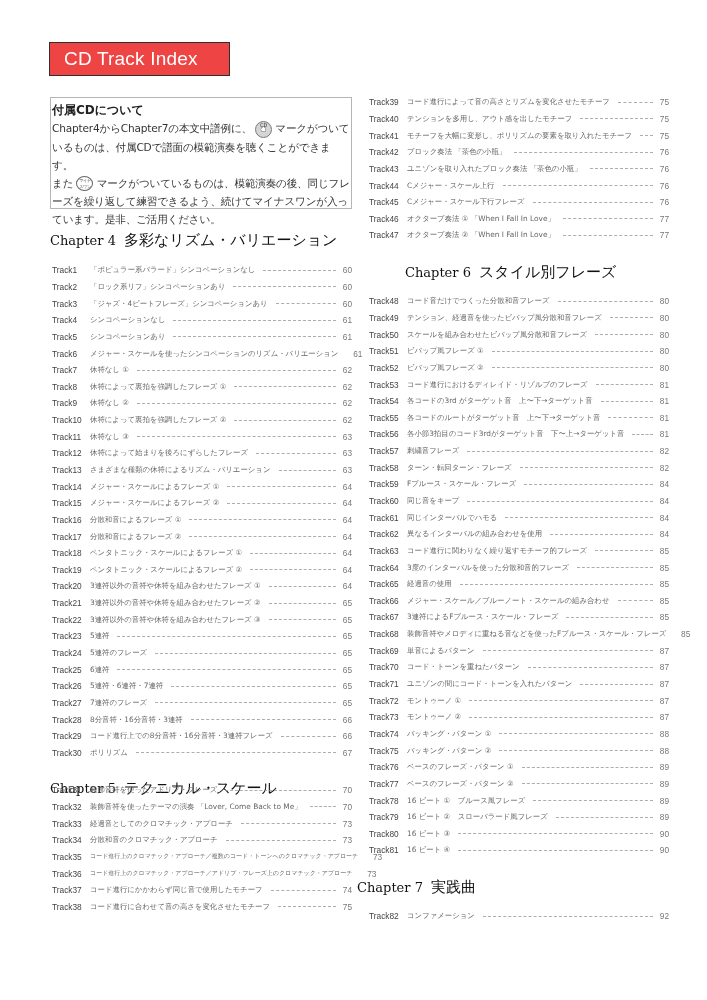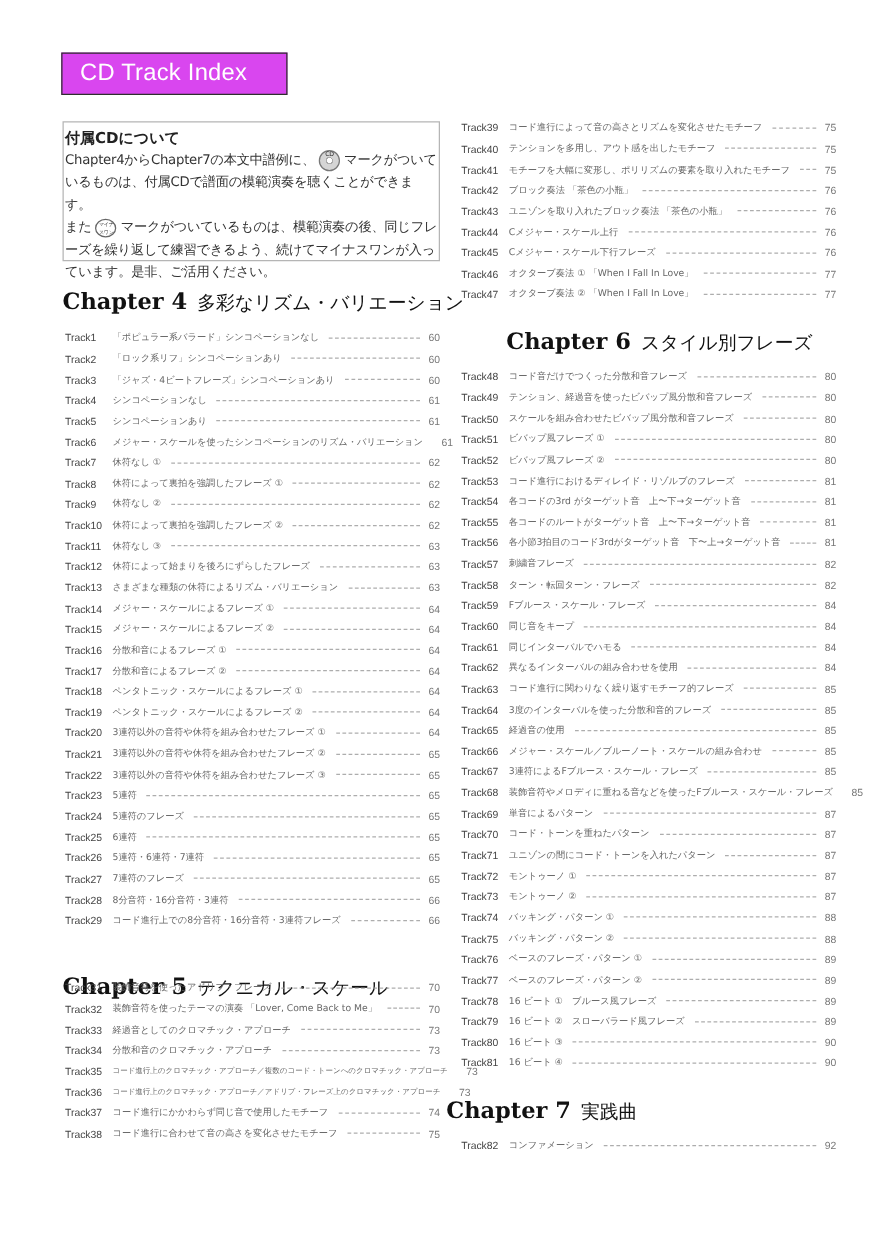--- a/index.html
+++ b/index.html
@@ -2,21 +2,21 @@
 <html><head>
 <meta charset="utf-8">
 <style>
   html, body { margin: 0; padding: 0; }
   body {
     width: 707px; height: 1000px; background: #ffffff; position: relative; overflow: hidden;
     font-family: "DejaVu Sans", sans-serif; color: #333;
   }
   .title-box {
     position: absolute; left: 49px; top: 42px; width: 181px; height: 34px;
-    background: #d946ef; border: 1px solid #2e2e2e; box-sizing: border-box;
+    background: #ef4444; border: 1px solid #2e2e2e; box-sizing: border-box;
     color: #fff; font-family: "Liberation Sans", sans-serif; font-size: 19px;
     line-height: 32px; padding-left: 14px; letter-spacing: 0.2px;
   }
   .info-box {
     position: absolute; left: 50px; top: 97px; width: 302px; height: 112px;
     border: 1px solid #b5b5b5; box-sizing: border-box; padding: 4px 1px;
   }
   .info-title { font-size: 12px; font-weight: bold; color: #222; line-height: 17px; }
   .info-text { font-size: 10.6px; color: #333; line-height: 18px; letter-spacing: -0.2px; }
   .cd-icon {
@@ -26,21 +26,21 @@
     font-size: 5px; text-align: center; line-height: 7px; color: #333;
   }
   .minus-icon {
     display: inline-block; width: 17px; height: 15px; border-radius: 50%;
     border: 1px solid #666; box-sizing: border-box; vertical-align: middle;
     font-size: 4px; text-align: center; line-height: 6px; color: #333; padding-top: 1px;
   }
   .chapter {
     position: absolute; font-size: 15px; color: #111; white-space: nowrap;
   }
-  .chapter .ch-num { font-family: "DejaVu Serif", serif; font-weight: bold; font-size: 18px; margin-right: 8px; }
+  .chapter .ch-num { font-family: "DejaVu Serif", serif; font-weight: normal; font-size: 13px; margin-right: 8px; }
   .chapter .ch-title { font-family: Liberation Sans, sans-serif; font-size: 15px; }
   .track-list { position: absolute; }
   .track-row {
     position: relative; height: 16.65px; display: flex; align-items: center;
     font-size: 8px; color: #555; white-space: nowrap;
   }
   .track-id { width: 38px; flex: none; font-family: "Liberation Sans", sans-serif; font-size: 8.3px; color: #444; }
   .track-title { flex: none; font-size: 7.4px; color: #666; padding-right: 4px; }
   .track-title.small { font-size: 6px; }
   .leader { flex: 1; border-top: 1px dashed #999; margin: 0 4px 0 4px; height: 0; opacity: 0.8; }
@@ -234,20 +234,26 @@
       <span class="track-title">8分音符・16分音符・3連符</span>
       <span class="leader"></span>
       <span class="page">66</span>
     </div>
     <div class="track-row">
       <span class="track-id">Track29</span>
       <span class="track-title">コード進行上での8分音符・16分音符・3連符フレーズ</span>
       <span class="leader"></span>
       <span class="page">66</span>
     </div>
+    <div class="track-row">
+      <span class="track-id">Track30</span>
+      <span class="track-title">ポリリズム</span>
+      <span class="leader"></span>
+      <span class="page">67</span>
+    </div>
   </div>
 
 <div class="chapter" style="left:50px; top:779px;">
   <span class="ch-num">Chapter 5</span><span class="ch-title">テクニカル・スケール</span>
 </div>
 <div class="track-list" id="list-ch5a" style="left:52px; top:782px; width:300px;">
     <div class="track-row">
       <span class="track-id">Track31</span>
       <span class="track-title">装飾音符を使ったアドリブ・フレーズ</span>
       <span class="leader"></span>

